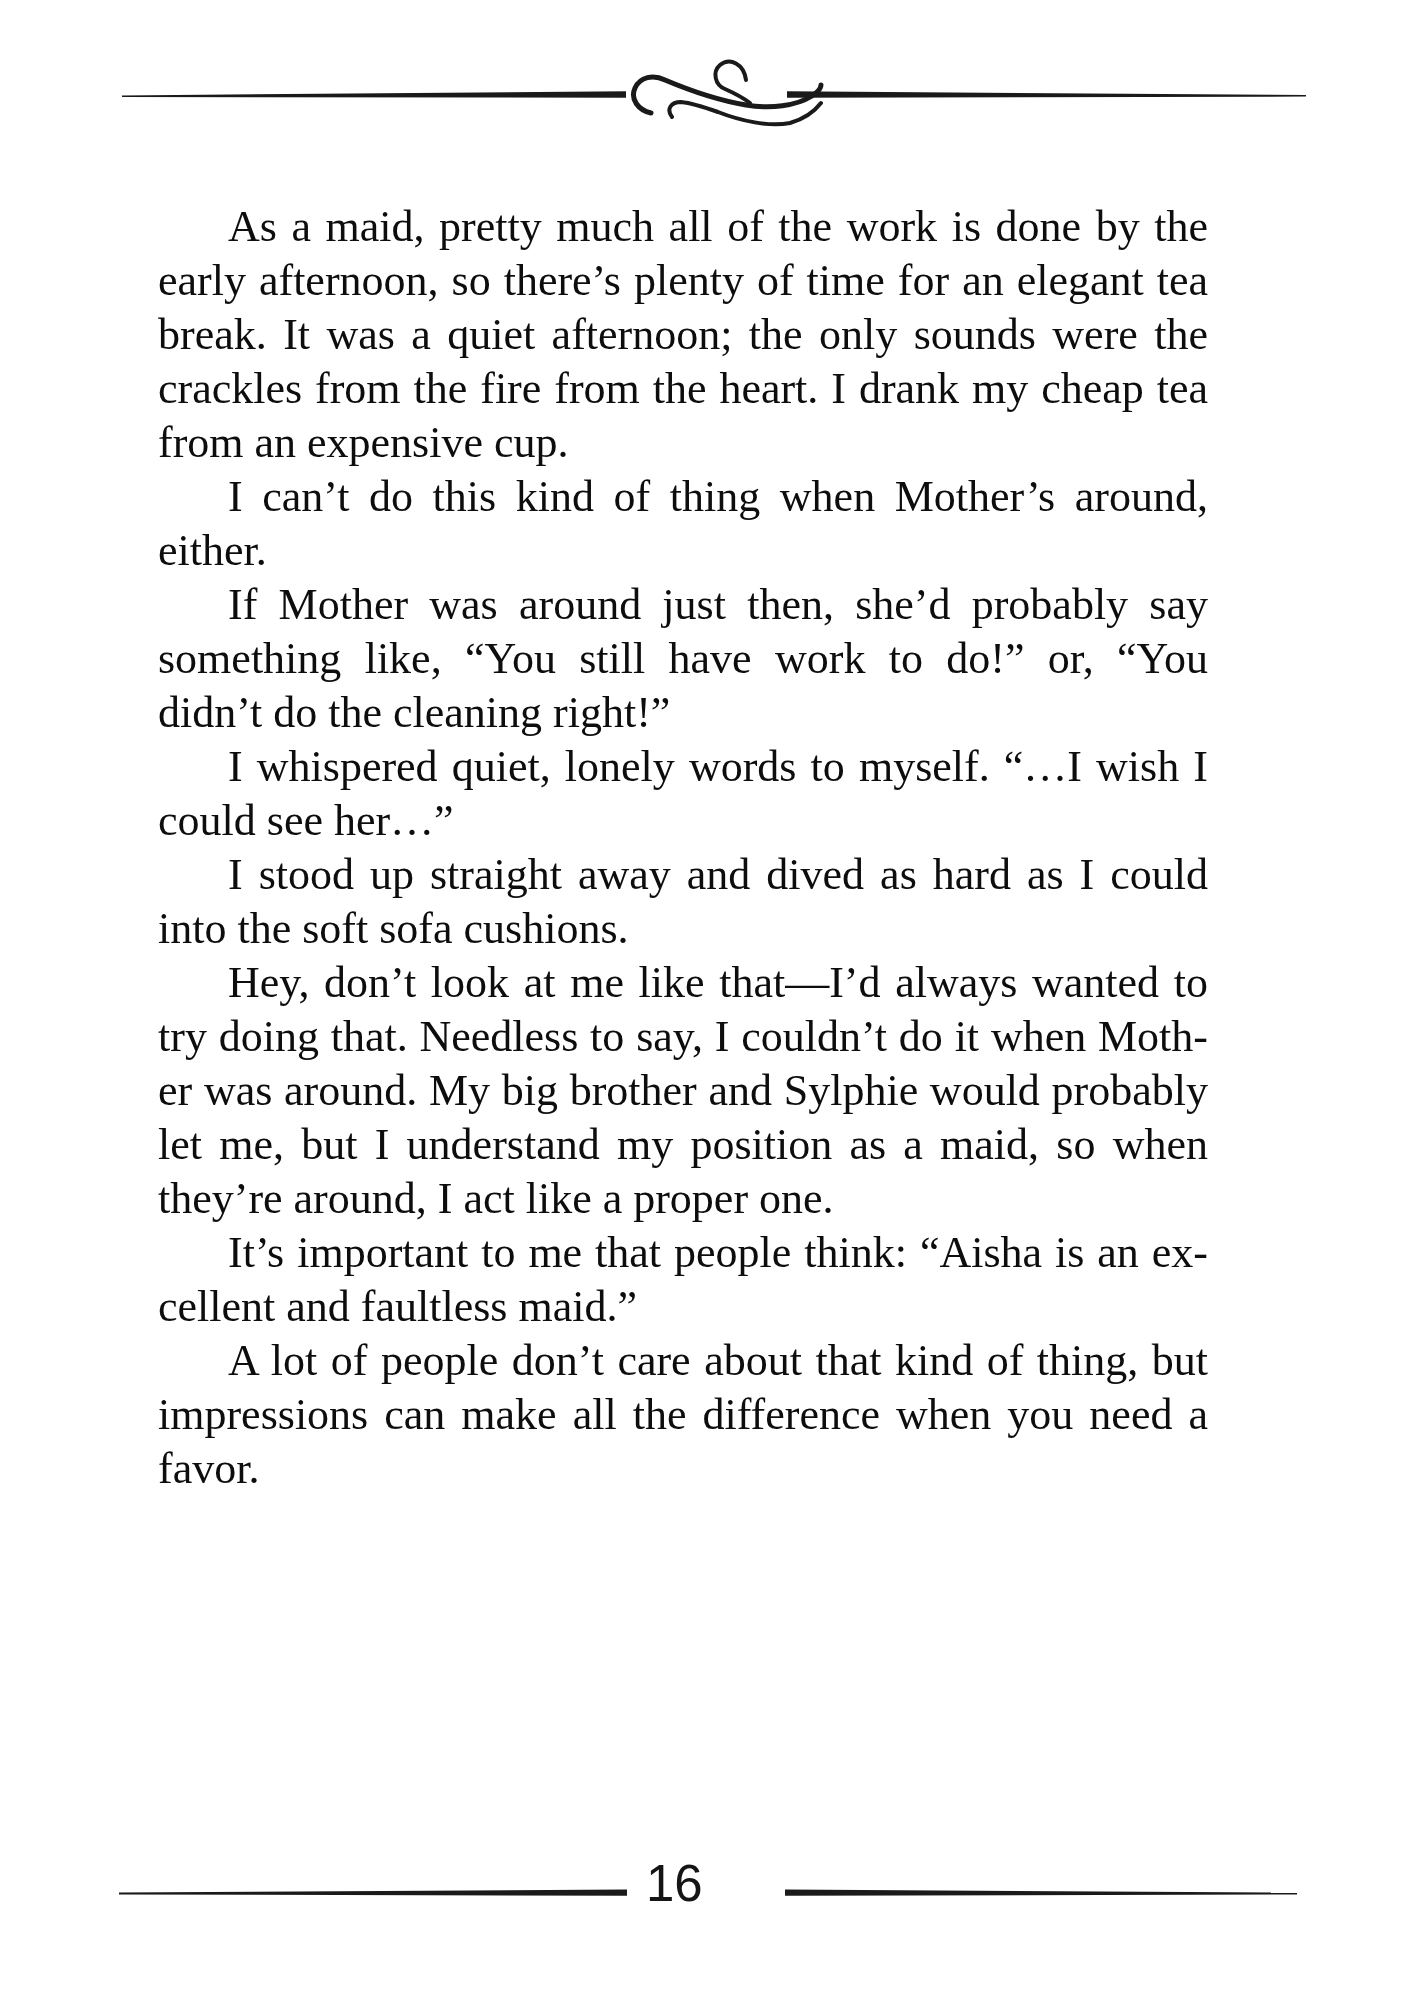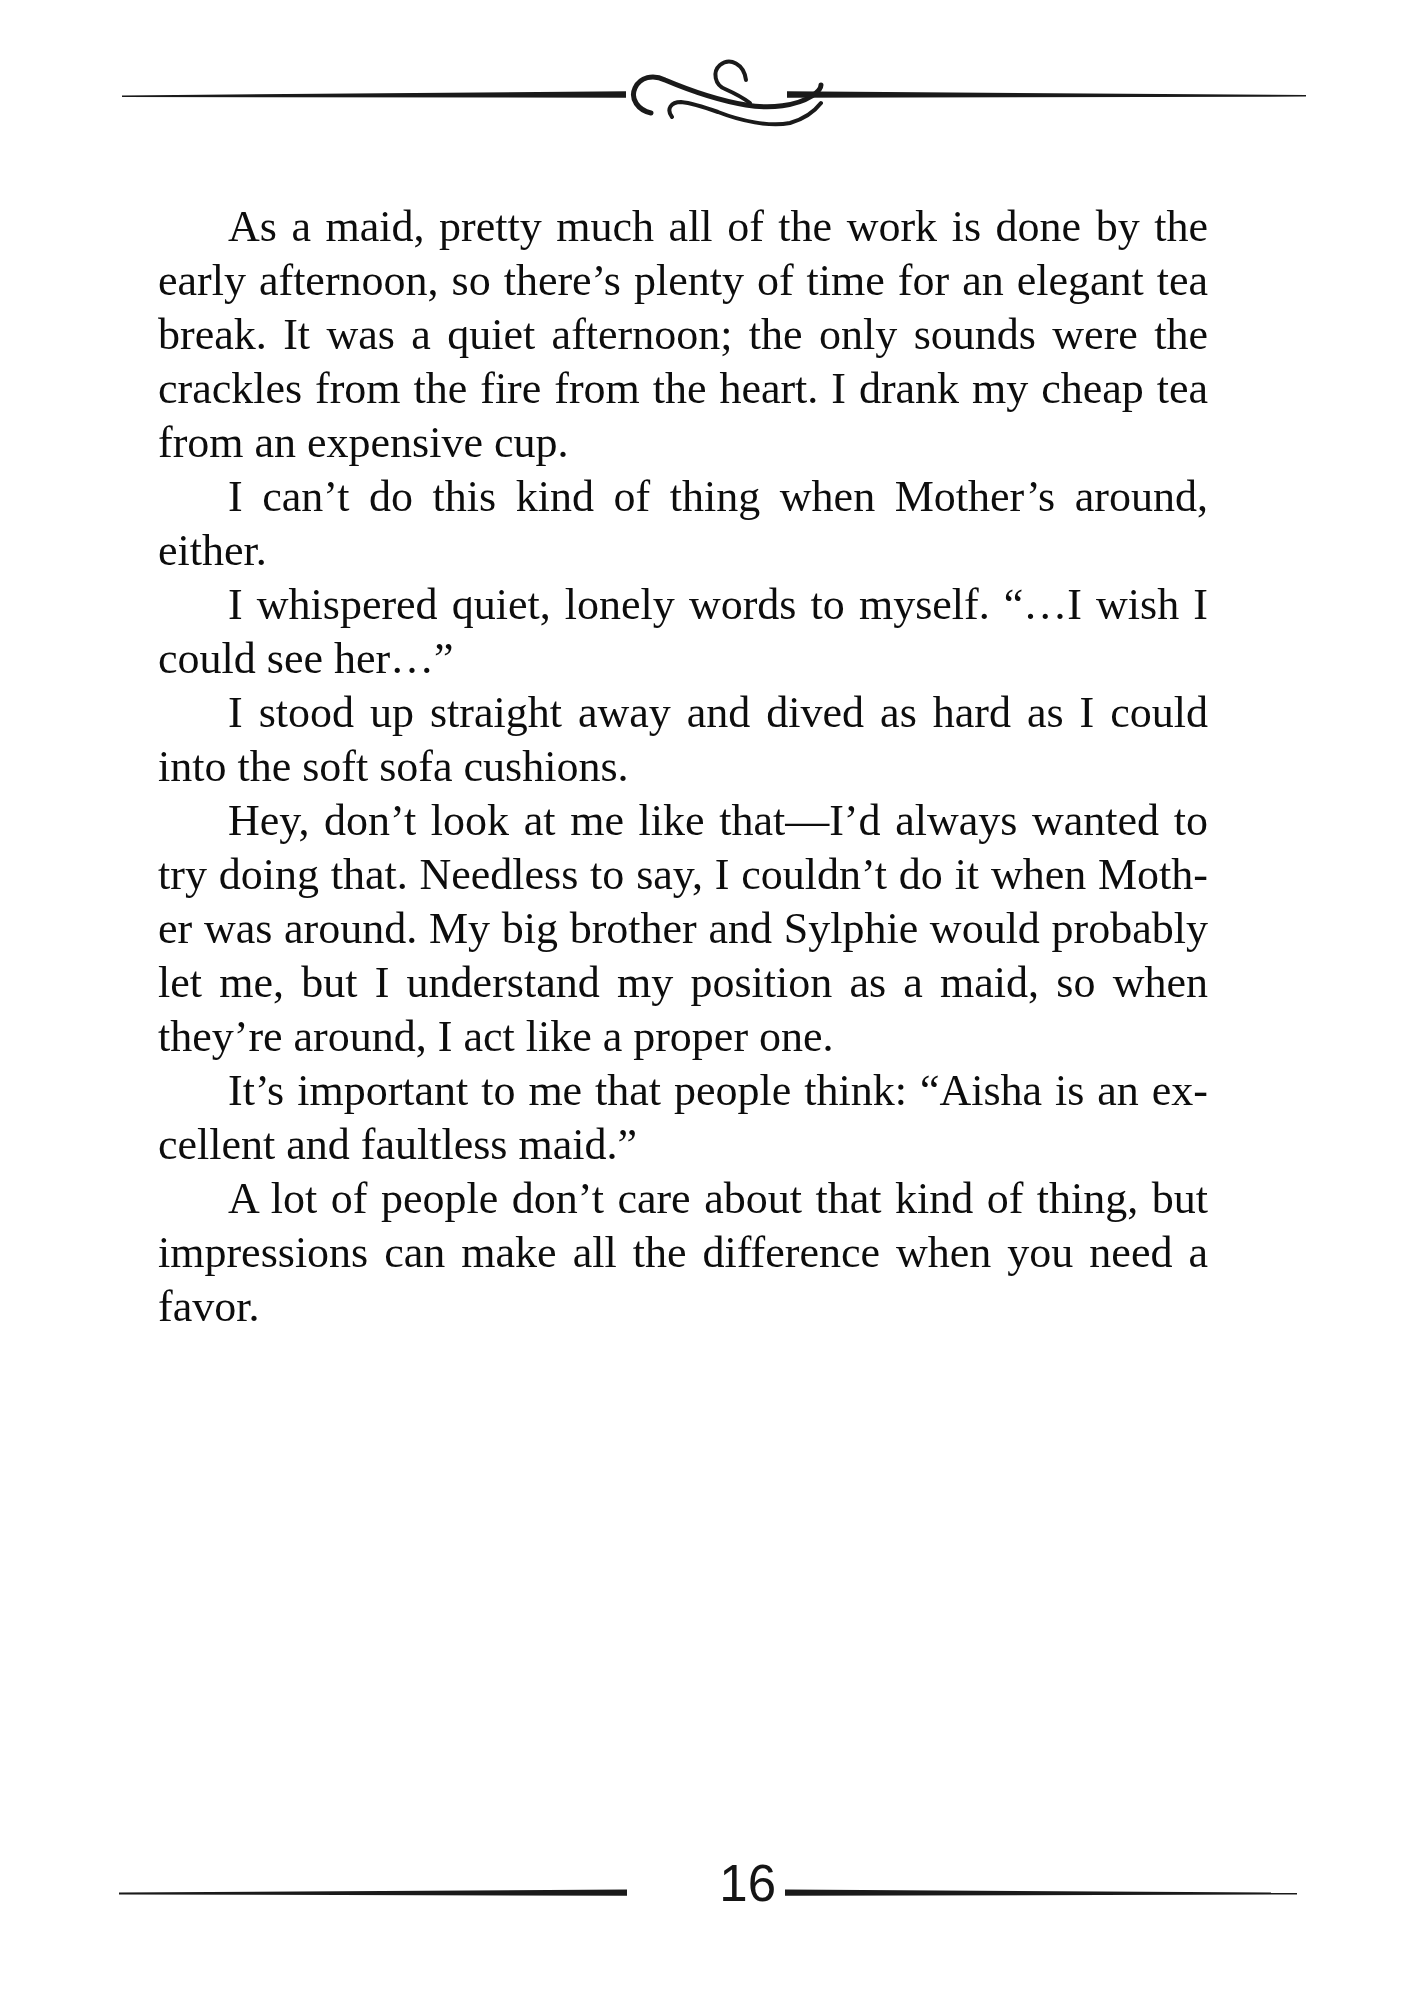--- a/index.html
+++ b/index.html
@@ -49,21 +49,21 @@
     text-indent: 70px;
   }
   .body-text em {
     font-style: italic;
   }
   .page-number {
     position: absolute;
     left: 646px;
     top: 1858px;
     width: 130px;
-    text-align: right;
+    text-align: left;
     font-family: "Liberation Sans", "DejaVu Sans", sans-serif;
     font-size: 51px;
     line-height: 51px;
     color: #151515;
   }
   .ink {
     fill: #1a1a1a;
   }
   .stroke {
     fill: none;
@@ -89,20 +89,21 @@
       <path class="stroke" stroke-width="4" d="M 672 117 C 666 109 671 102 681 102 C 691 103 704 107 718 112 C 741 121 769 127 790 123 C 804 119 814 112 821 103"></path>
     </g>
     <g>
       <polygon class="ink" points="787,91.2 1306,95.0 1306,96.6 787,97.8"></polygon>
     </g>
   </svg>
 
   <div class="body-text">
       <p><span>As a maid, pretty much all of the work is done by the early afternoon, so there’s plenty of time for an elegant tea break. It was a quiet afternoon; the only sounds were the crackles from the fire from the heart. I drank my cheap tea from an expensive cup.</span></p>
       <p><span>I can’t do this kind of thing when Mother’s around, either.</span></p>
+      <p><span>If Mother was around just then, she’d probably say something like, “You still have work to do!” or, “You didn’t do the cleaning right!”</span></p>
       <p><span>I whispered quiet, lonely words to myself. “…I wish I could see her…”</span></p>
       <p><span>I stood up straight away and dived as hard as I could into the soft sofa cushions.</span></p>
       <p><span>Hey, don’t look at me like that—I’d always wanted to try doing that. Needless to say, I couldn’t do it when Moth­er was around. My big brother and Sylphie would probably let me, but I understand my position as a maid, so when they’re around, I act like a proper one.</span></p>
       <p><span>It’s important to me that people think: “Aisha is an ex­cellent and faultless maid.”</span></p>
       <p><span>A lot of people don’t care about that kind of thing, but impressions can make all the difference when you need a favor.</span></p>
     </div>
 
   <svg class="footer-svg" viewBox="0 1880 1403 24" aria-hidden="true">
     <g>
       <polygon class="ink" points="119,1892.6 627,1889.6 627,1895.8 119,1894.4"></polygon>

